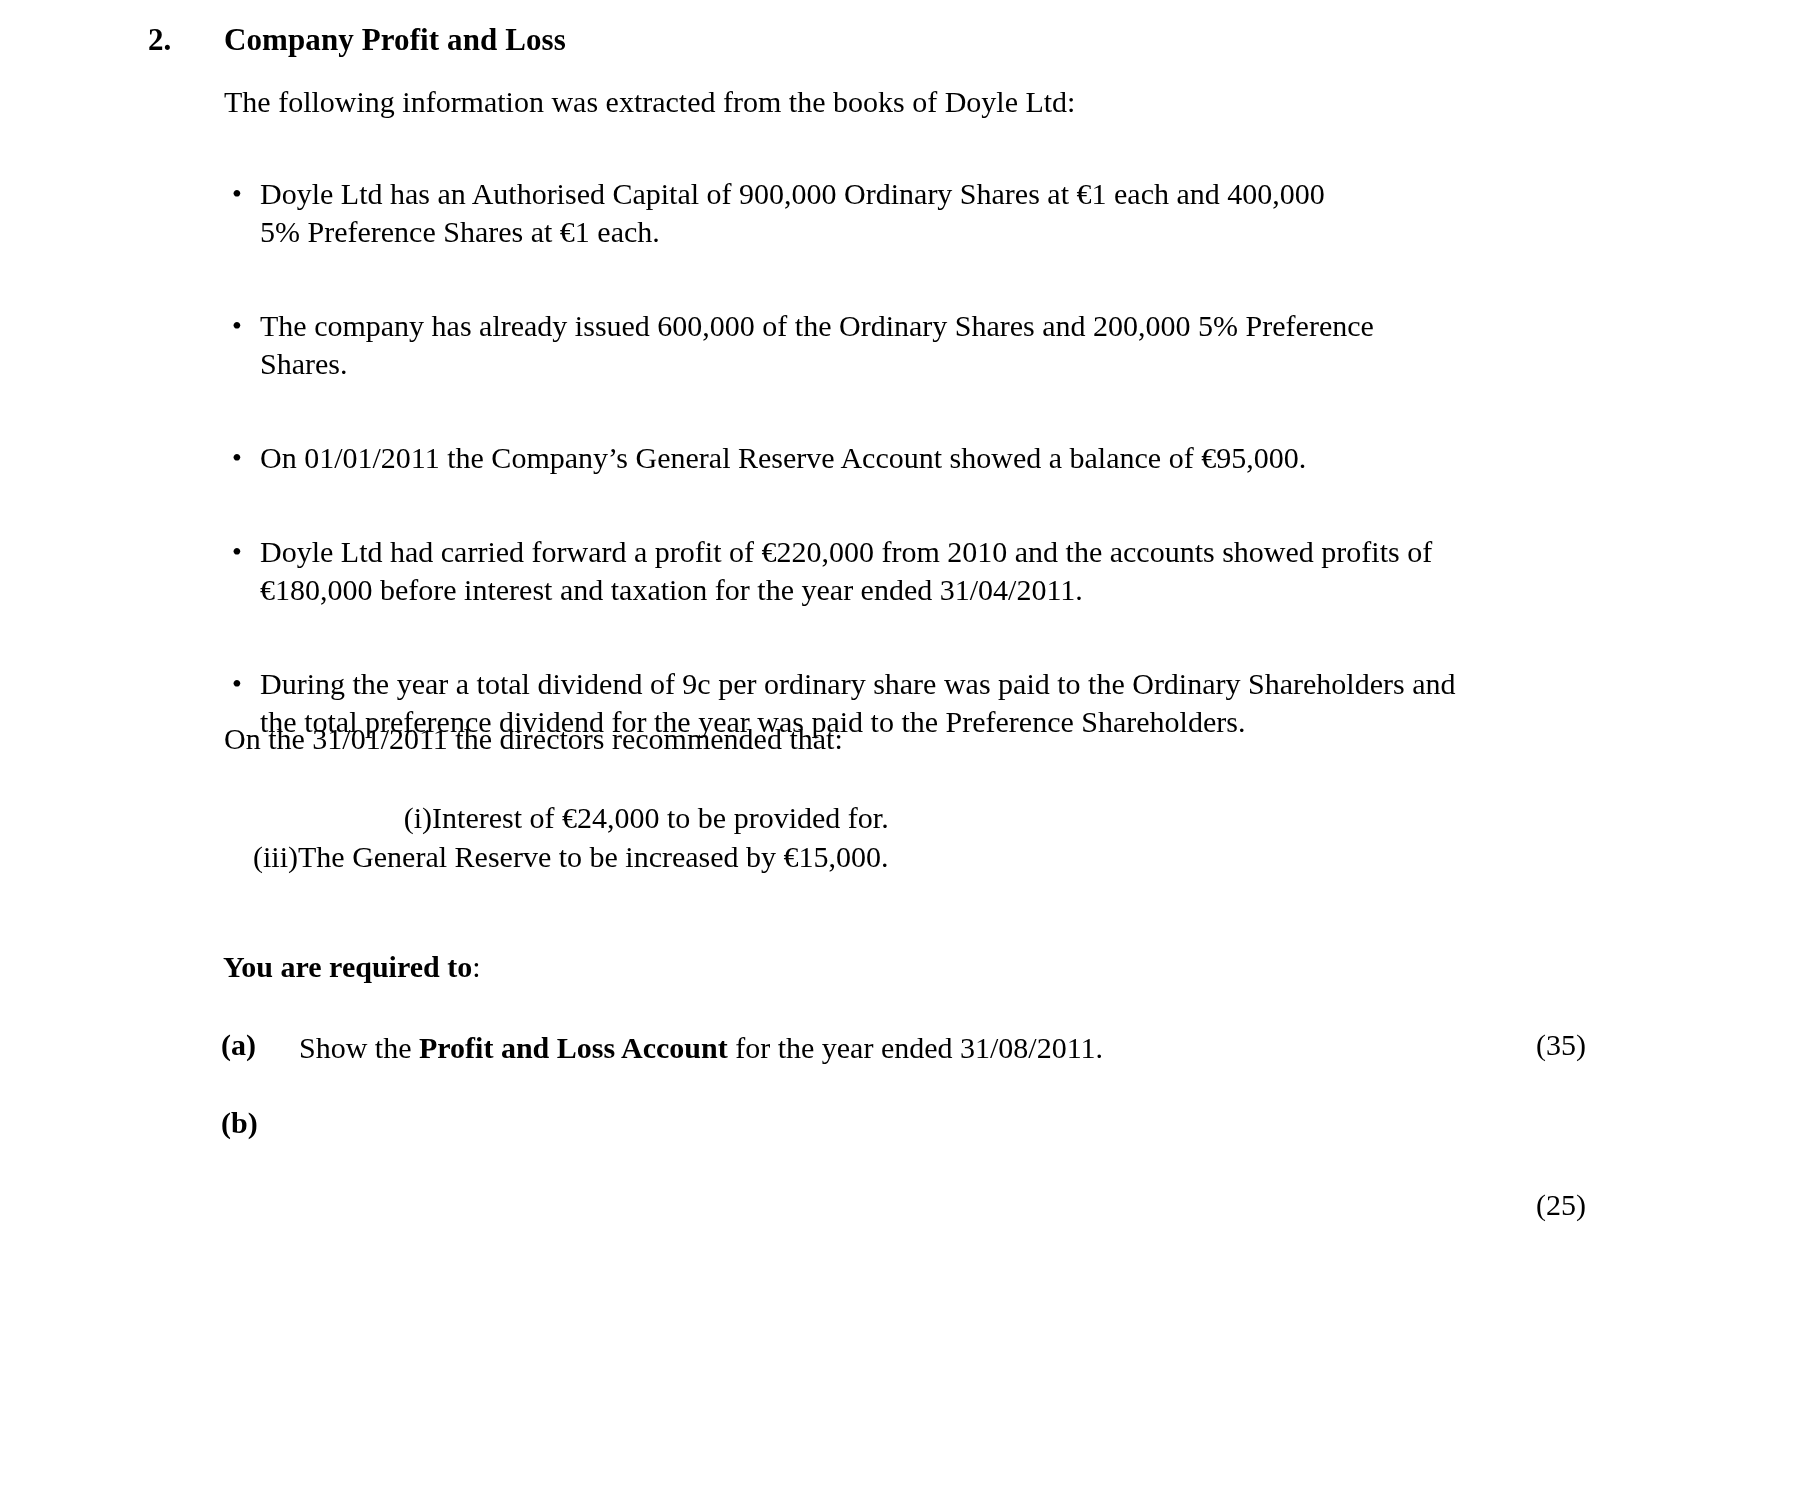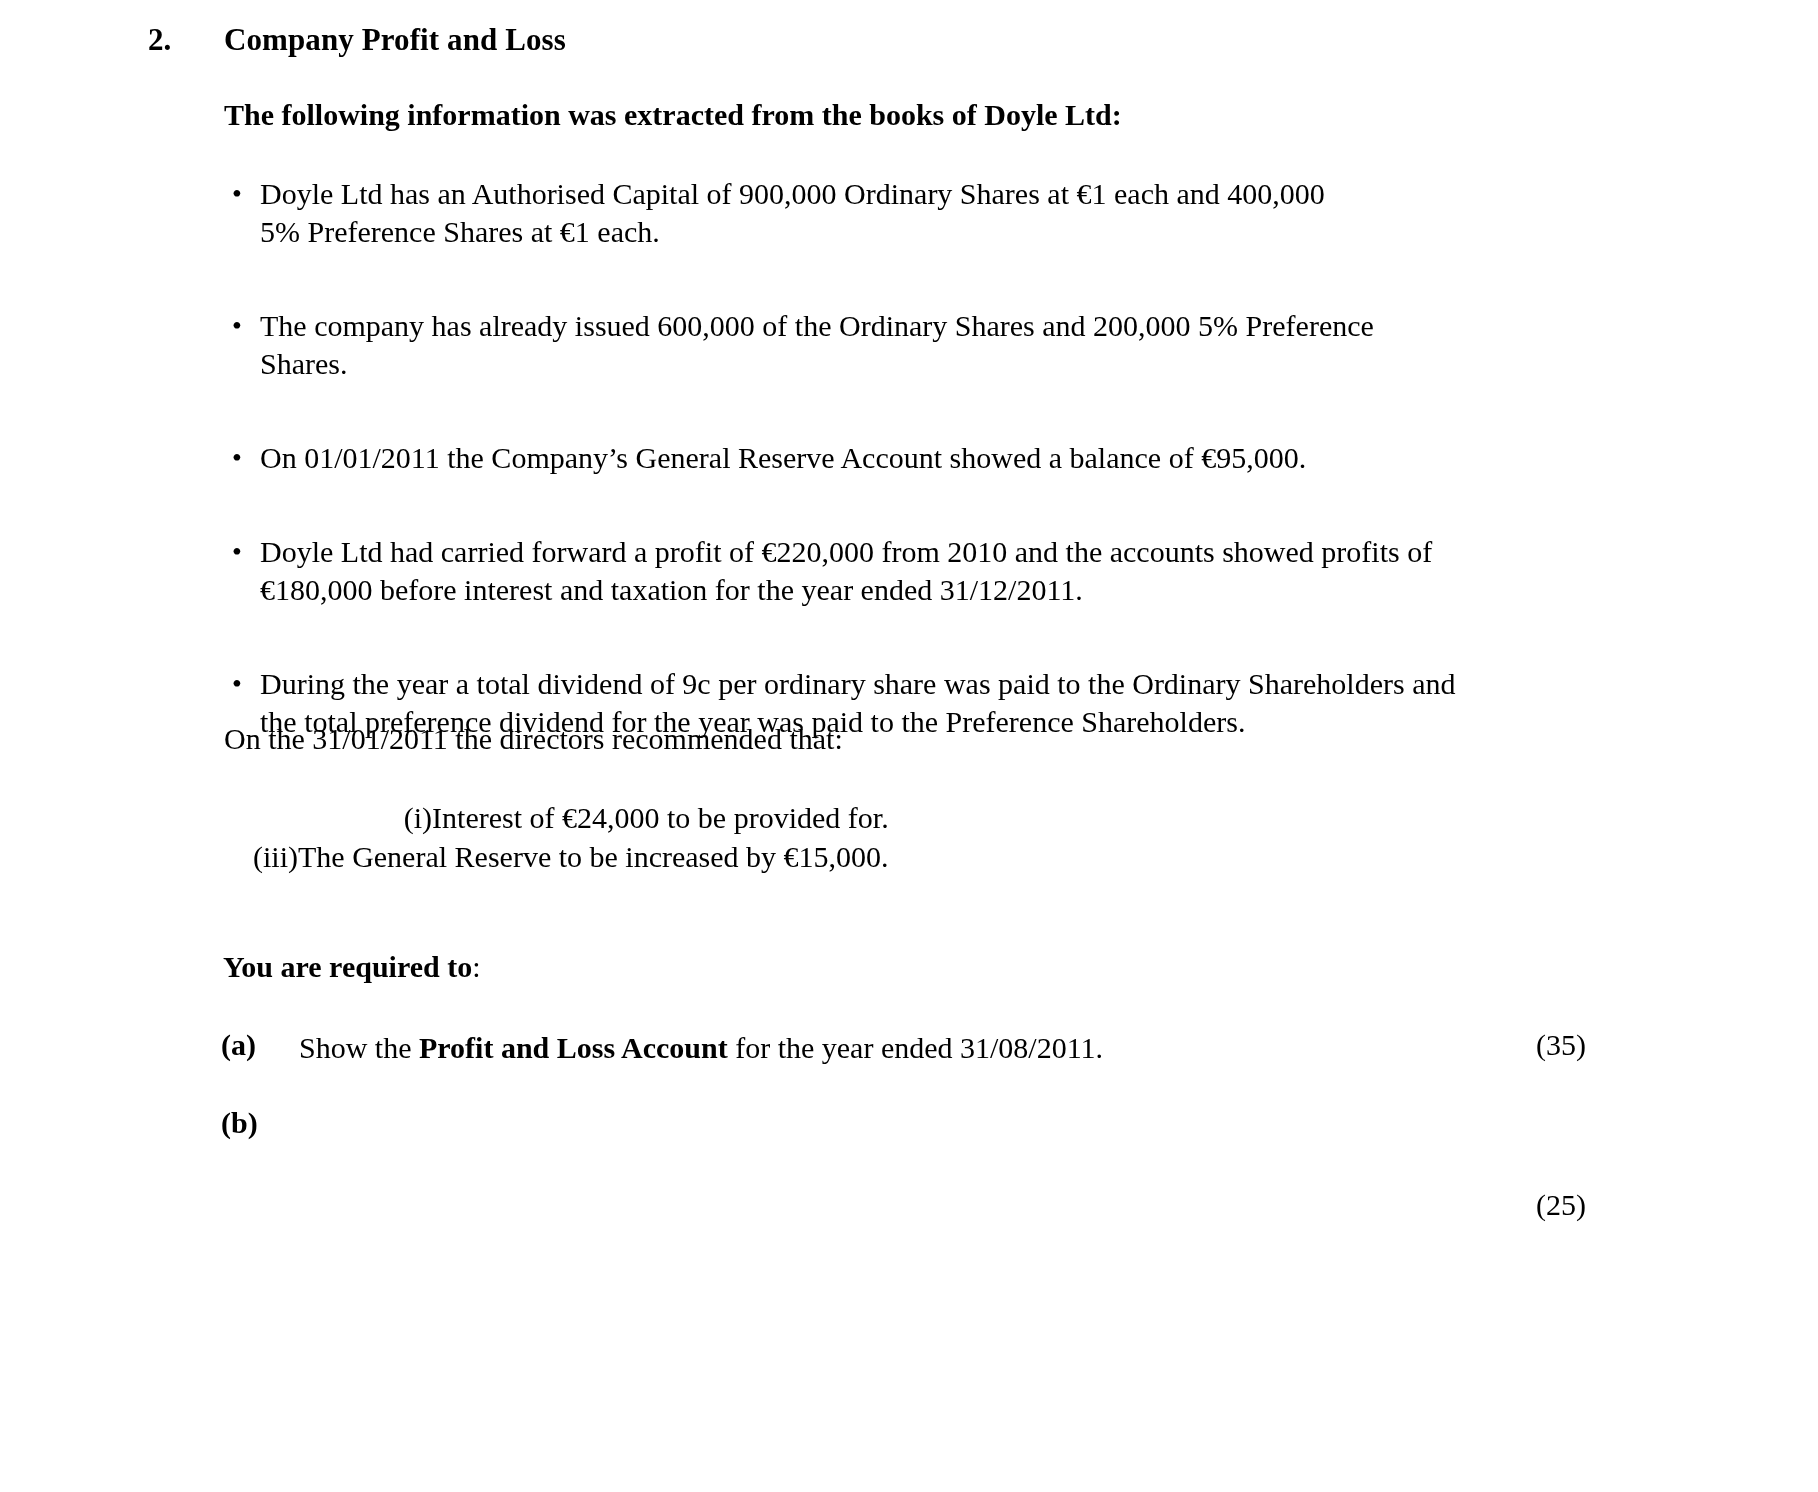--- a/index.html
+++ b/index.html
@@ -36,24 +36,23 @@
   }
   .q-heading .q-num {
     display: inline-block;
     width: 76px;
   }
 
   
   .intro {
     position: absolute;
     left: 224px;
-    top: 98px;
-    font-size: 30px;
-    white-space: nowrap;
-    font-weight: bold;
+    top: 85px;
+    font-size: 30px;
+    white-space: nowrap;
   }
 
   
   .bullets {
     position: absolute;
     left: 224px;
     top: 175px;
     width: 1350px;
   }
   .bullet {
@@ -184,21 +183,21 @@
       <span class="btext">The company has already issued 600,000 of the Ordinary Shares and 200,000 5% Preference Shares.</span>
     </div>
 
     <div class="bullet" style="width:1140px;">
       <span class="dot">•</span>
       <span class="btext">On 01/01/2011 the Company’s General Reserve Account showed a balance of €95,000.</span>
     </div>
 
     <div class="bullet" style="width:1185px;">
       <span class="dot">•</span>
-      <span class="btext">Doyle Ltd had carried forward a profit of €220,000 from 2010 and the accounts showed profits of €180,000 before interest and taxation for the year ended 31/12/2011.</span>
+      <span class="btext">Doyle Ltd had carried forward a profit of €220,000 from 2010 and the accounts showed profits of €180,000 before interest and taxation for the year ended 31/04/2011.</span>
     </div>
 
     <div class="bullet" style="width:1205px;">
       <span class="dot">•</span>
       <span class="btext">During the year a total dividend of 9c per ordinary share was paid to the Ordinary Shareholders and the total preference dividend for the year was paid to the Preference Shareholders.</span>
     </div>
 
   </div>
 
   <div class="directors">On the 31/01/2011 the directors recommended that:</div>

